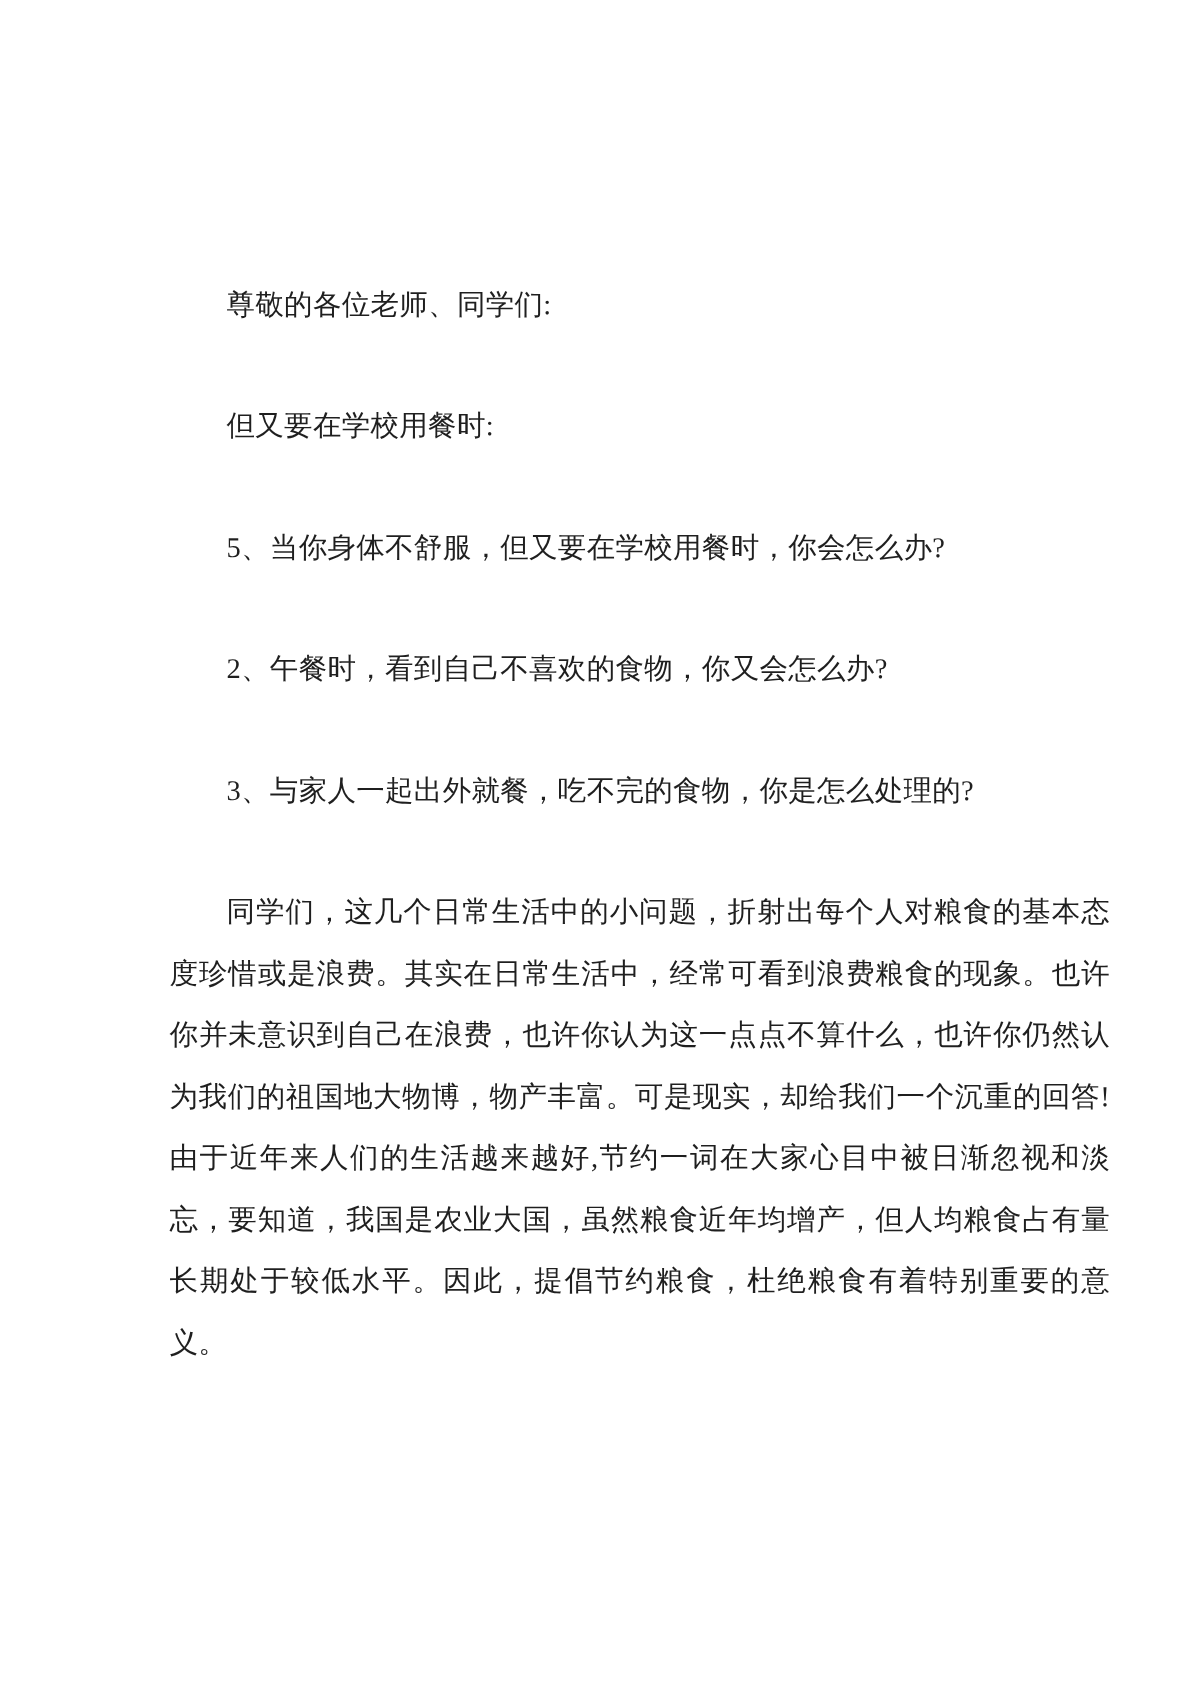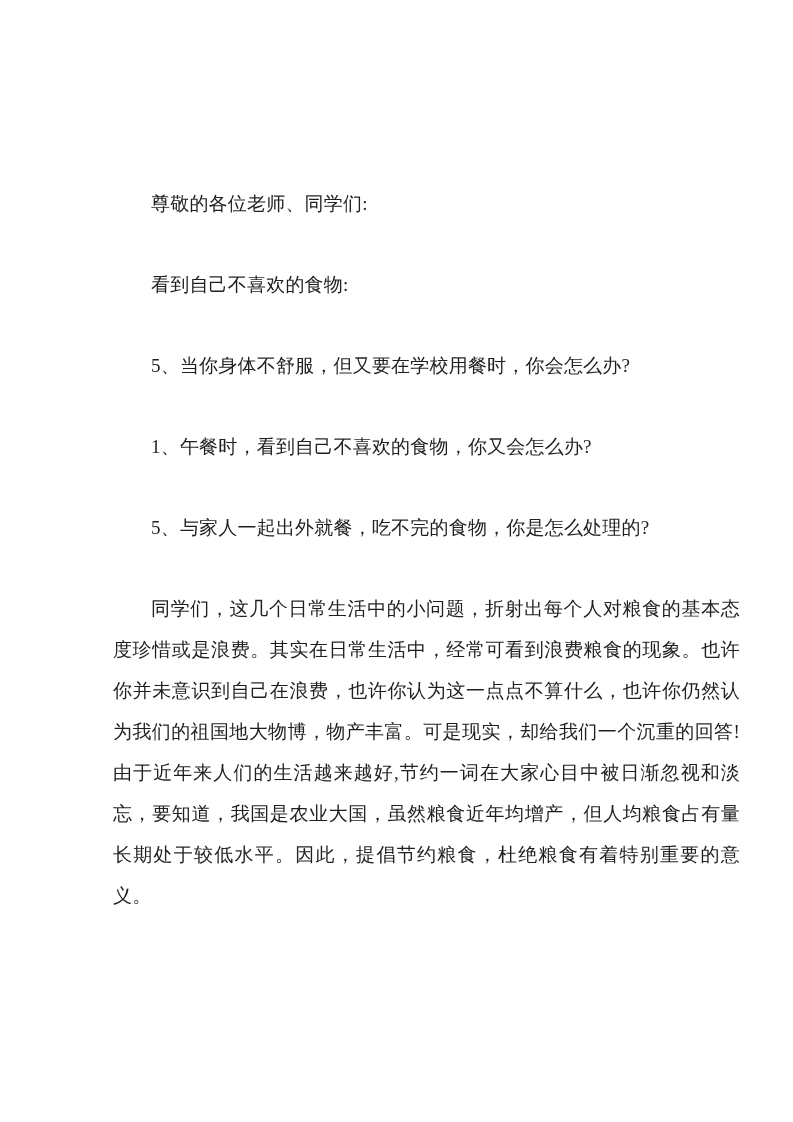--- a/index.html
+++ b/index.html
@@ -31,18 +31,18 @@
   }
   .page p.body-para {
     margin-bottom: 0;
   }
 </style>
 </head>
 <body>
 
 <div class="page">
   <p>尊敬的各位老师、同学们:</p>
-  <p>看到自己不喜欢的食物:</p>
+  <p>但又要在学校用餐时:</p>
   <p>5、当你身体不舒服，但又要在学校用餐时，你会怎么办?</p>
-  <p>1、午餐时，看到自己不喜欢的食物，你又会怎么办?</p>
-  <p>5、与家人一起出外就餐，吃不完的食物，你是怎么处理的?</p>
+  <p>2、午餐时，看到自己不喜欢的食物，你又会怎么办?</p>
+  <p>3、与家人一起出外就餐，吃不完的食物，你是怎么处理的?</p>
   <p class="body-para">同学们，这几个日常生活中的小问题，折射出每个人对粮食的基本态度珍惜或是浪费。其实在日常生活中，经常可看到浪费粮食的现象。也许你并未意识到自己在浪费，也许你认为这一点点不算什么，也许你仍然认为我们的祖国地大物博，物产丰富。可是现实，却给我们一个沉重的回答!由于近年来人们的生活越来越好,节约一词在大家心目中被日渐忽视和淡忘，要知道，我国是农业大国，虽然粮食近年均增产，但人均粮食占有量长期处于较低水平。因此，提倡节约粮食，杜绝粮食有着特别重要的意义。</p>
 </div>
 
 </body></html>

